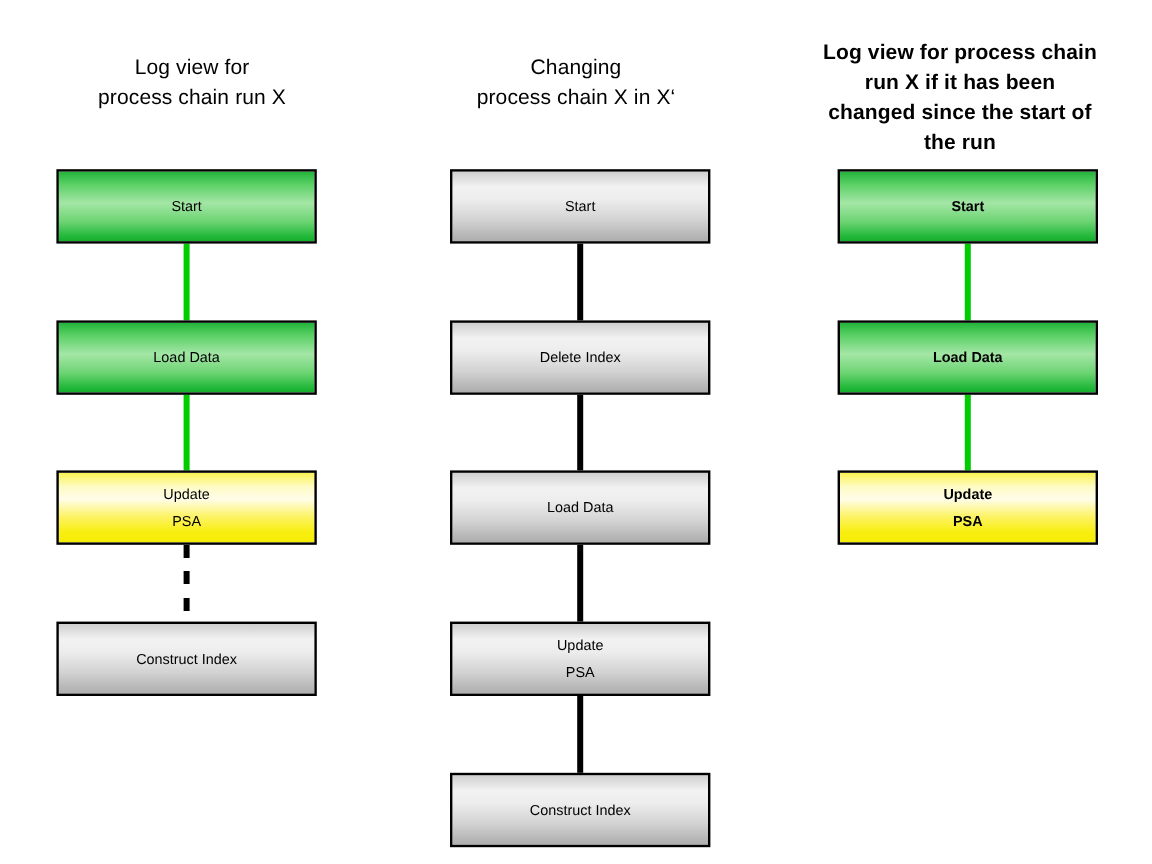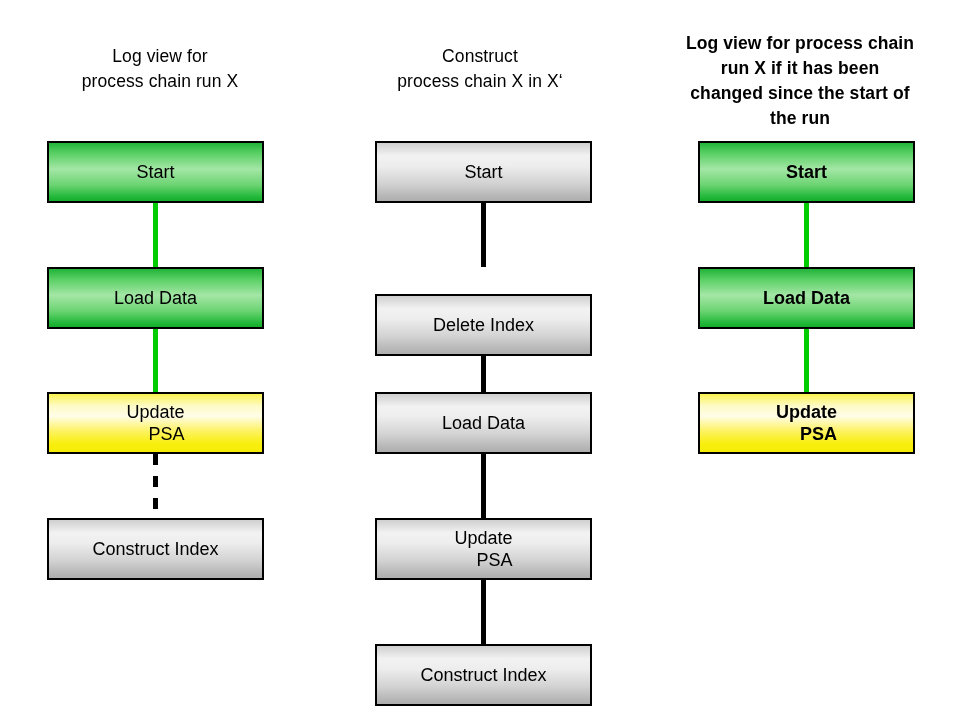--- a/index.html
+++ b/index.html
@@ -48,22 +48,22 @@
   .col-3 .col-title { top: 31px; }
 
   
   .node {
     position: absolute;
     box-sizing: border-box;
     border: 2px solid #000000;
     display: flex;
     align-items: center;
     justify-content: center;
-    text-align: right;
-    font-size: 18px;
+    text-align: center;
+    font-size: 12px;
     line-height: 22px;
     white-space: pre-line;
     color: #000000;
     height: 62px;
   }
   .col-1 .node { left: 47px;  width: 217px; }
   .col-2 .node { left: 55px;  width: 217px; }
   .col-3 .node { left: 58px;  width: 217px; }
 
   .node.gray {
@@ -115,30 +115,30 @@
     <div class="connector dashed-black" style="top:454px;height:64px;"></div>
 
     <div class="node green" style="top:141px;">Start</div>
     <div class="node green" style="top:267px;">Load Data</div>
     <div class="node yellow" style="top:392px;">Update
 PSA</div>
     <div class="node gray" style="top:518px;">Construct Index</div>
   </div>
 
   <div class="column col-2">
-    <div class="col-title">Construct
+    <div class="col-title">Changing
 process chain X in X‘</div>
 
     <div class="connector solid-black" style="top:203px;height:64px;"></div>
     <div class="connector solid-black" style="top:329px;height:63px;"></div>
     <div class="connector solid-black" style="top:454px;height:64px;"></div>
     <div class="connector solid-black" style="top:580px;height:64px;"></div>
 
     <div class="node gray" style="top:141px;">Start</div>
-    <div class="node gray" style="top:267px;margin-top:27px;">Delete Index</div>
+    <div class="node gray" style="top:267px;">Delete Index</div>
     <div class="node gray" style="top:392px;">Load Data</div>
     <div class="node gray" style="top:518px;">Update
 PSA</div>
     <div class="node gray" style="top:644px;">Construct Index</div>
   </div>
 
   <div class="column col-3">
     <div class="col-title">Log view for process chain
 run X if it has been
 changed since the start of

